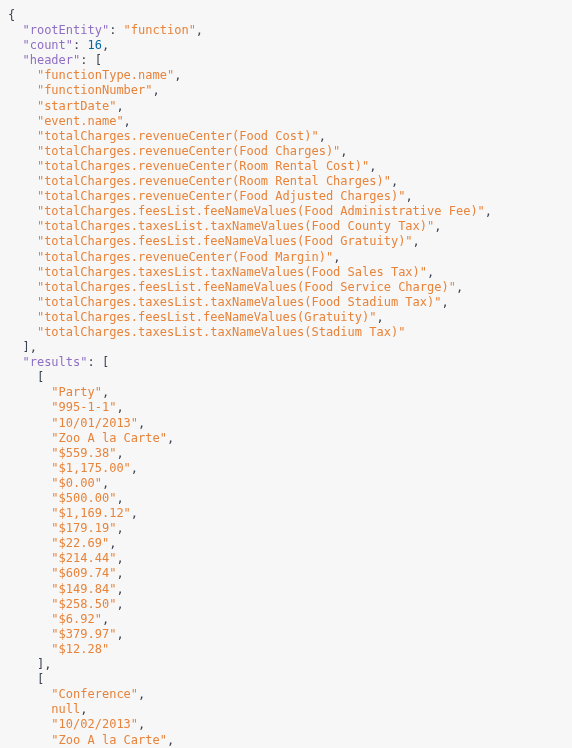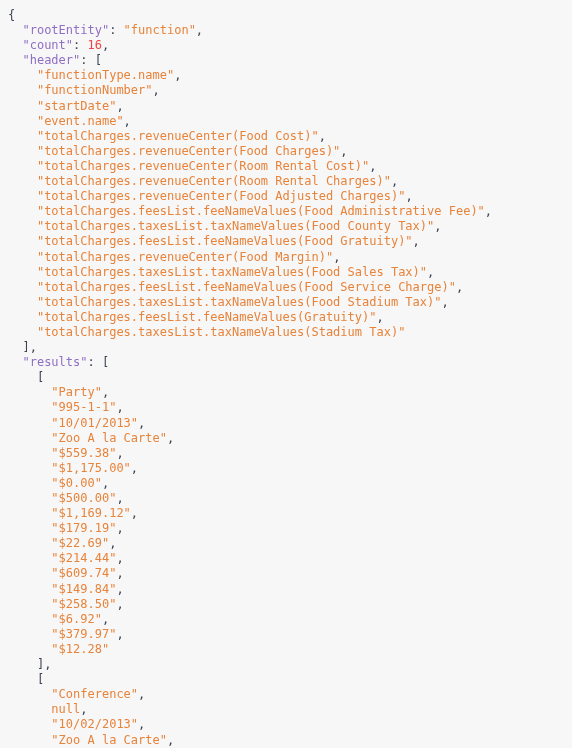--- a/index.html
+++ b/index.html
@@ -20,19 +20,19 @@
     white-space: pre;
     -webkit-font-smoothing: antialiased;
   }
   .ln {
     display: block;
     height: 15.1px;
     color: #3b4252;
   }
   .k   { color: #8f6fc4; }
   .s   { color: #e8833a; }
-  .n   { color: #ef4444; }
+  .n   { color: #0369a1; }
   .p   { color: #3b4252; }
 </style>
 </head>
 <body>
 
 <div id="json-viewer"><span class="ln"><span class="p">{</span></span><span class="ln">  <span class="k">"rootEntity"</span><span class="p">: </span><span class="s">"function"</span><span class="p">,</span></span><span class="ln">  <span class="k">"count"</span><span class="p">: </span><span class="n">16</span><span class="p">,</span></span><span class="ln">  <span class="k">"header"</span><span class="p">: </span><span class="p">[</span></span><span class="ln">    <span class="s">"functionType.name"</span><span class="p">,</span></span><span class="ln">    <span class="s">"functionNumber"</span><span class="p">,</span></span><span class="ln">    <span class="s">"startDate"</span><span class="p">,</span></span><span class="ln">    <span class="s">"event.name"</span><span class="p">,</span></span><span class="ln">    <span class="s">"totalCharges.revenueCenter(Food Cost)"</span><span class="p">,</span></span><span class="ln">    <span class="s">"totalCharges.revenueCenter(Food Charges)"</span><span class="p">,</span></span><span class="ln">    <span class="s">"totalCharges.revenueCenter(Room Rental Cost)"</span><span class="p">,</span></span><span class="ln">    <span class="s">"totalCharges.revenueCenter(Room Rental Charges)"</span><span class="p">,</span></span><span class="ln">    <span class="s">"totalCharges.revenueCenter(Food Adjusted Charges)"</span><span class="p">,</span></span><span class="ln">    <span class="s">"totalCharges.feesList.feeNameValues(Food Administrative Fee)"</span><span class="p">,</span></span><span class="ln">    <span class="s">"totalCharges.taxesList.taxNameValues(Food County Tax)"</span><span class="p">,</span></span><span class="ln">    <span class="s">"totalCharges.feesList.feeNameValues(Food Gratuity)"</span><span class="p">,</span></span><span class="ln">    <span class="s">"totalCharges.revenueCenter(Food Margin)"</span><span class="p">,</span></span><span class="ln">    <span class="s">"totalCharges.taxesList.taxNameValues(Food Sales Tax)"</span><span class="p">,</span></span><span class="ln">    <span class="s">"totalCharges.feesList.feeNameValues(Food Service Charge)"</span><span class="p">,</span></span><span class="ln">    <span class="s">"totalCharges.taxesList.taxNameValues(Food Stadium Tax)"</span><span class="p">,</span></span><span class="ln">    <span class="s">"totalCharges.feesList.feeNameValues(Gratuity)"</span><span class="p">,</span></span><span class="ln">    <span class="s">"totalCharges.taxesList.taxNameValues(Stadium Tax)"</span></span><span class="ln">  <span class="p">],</span></span><span class="ln">  <span class="k">"results"</span><span class="p">: </span><span class="p">[</span></span><span class="ln">    <span class="p">[</span></span><span class="ln">      <span class="s">"Party"</span><span class="p">,</span></span><span class="ln">      <span class="s">"995-1-1"</span><span class="p">,</span></span><span class="ln">      <span class="s">"10/01/2013"</span><span class="p">,</span></span><span class="ln">      <span class="s">"Zoo A la Carte"</span><span class="p">,</span></span><span class="ln">      <span class="s">"$559.38"</span><span class="p">,</span></span><span class="ln">      <span class="s">"$1,175.00"</span><span class="p">,</span></span><span class="ln">      <span class="s">"$0.00"</span><span class="p">,</span></span><span class="ln">      <span class="s">"$500.00"</span><span class="p">,</span></span><span class="ln">      <span class="s">"$1,169.12"</span><span class="p">,</span></span><span class="ln">      <span class="s">"$179.19"</span><span class="p">,</span></span><span class="ln">      <span class="s">"$22.69"</span><span class="p">,</span></span><span class="ln">      <span class="s">"$214.44"</span><span class="p">,</span></span><span class="ln">      <span class="s">"$609.74"</span><span class="p">,</span></span><span class="ln">      <span class="s">"$149.84"</span><span class="p">,</span></span><span class="ln">      <span class="s">"$258.50"</span><span class="p">,</span></span><span class="ln">      <span class="s">"$6.92"</span><span class="p">,</span></span><span class="ln">      <span class="s">"$379.97"</span><span class="p">,</span></span><span class="ln">      <span class="s">"$12.28"</span></span><span class="ln">    <span class="p">],</span></span><span class="ln">    <span class="p">[</span></span><span class="ln">      <span class="s">"Conference"</span><span class="p">,</span></span><span class="ln">      <span class="s">null</span><span class="p">,</span></span><span class="ln">      <span class="s">"10/02/2013"</span><span class="p">,</span></span><span class="ln">      <span class="s">"Zoo A la Carte"</span><span class="p">,</span></span></div>
 
 </body></html>

